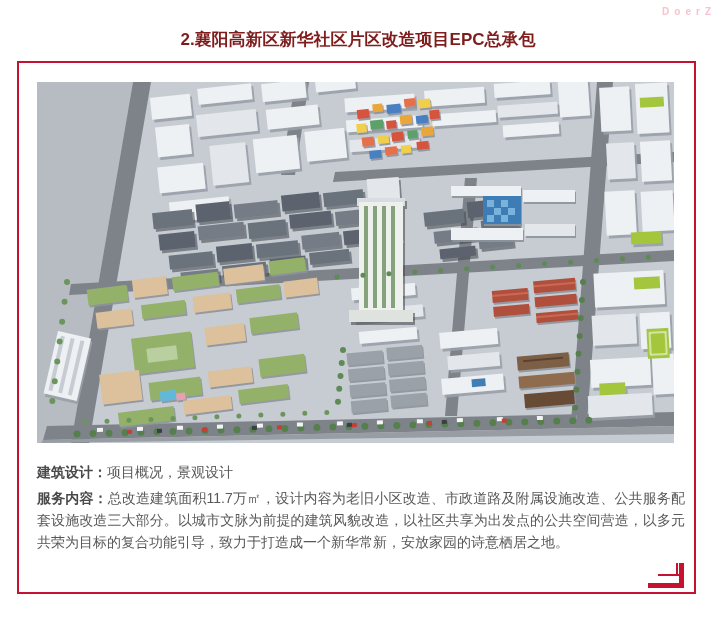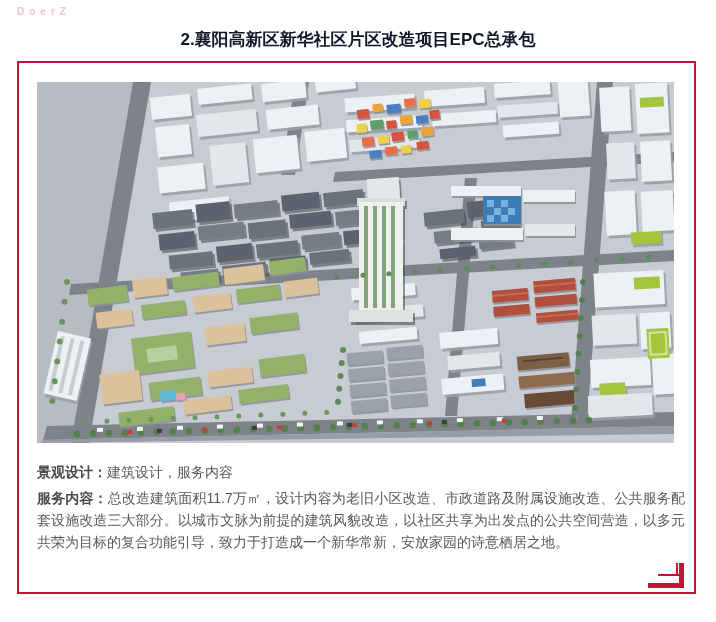--- a/index.html
+++ b/index.html
@@ -2,26 +2,26 @@
 <html><head>
 <meta charset="utf-8">
 <style>
   * { box-sizing: border-box; }
   html,body { margin:0; padding:0; }
   body {
     width:716px; height:622px; position:relative; background:#ffffff;
     font-family:"Liberation Sans","DejaVu Sans",sans-serif; overflow:hidden;
   }
   .brand {
-    position:absolute; top:6px; left:17px; right:0; text-align:left;
+    position:absolute; top:6px; left:0; right:0; text-align:right;
     color:#f7c3ce; font-size:10px; font-weight:bold; letter-spacing:5px;
   }
   .title {
     position:absolute; top:28px; left:0; right:0; margin:0; text-align:center;
-    color:#0f172a; font-size:17px; font-weight:bold;
+    color:#7f1d1d; font-size:17px; font-weight:bold;
   }
   .frame {
     position:absolute; left:17px; top:61px; width:679px; height:533px;
     border:2px solid #c41230;
   }
   .render {
     position:absolute; left:37px; top:82px; width:637px; height:361px;
     overflow:hidden; background:#c9ced5;
   }
   .render svg { display:block; }
@@ -289,21 +289,21 @@
       <g>
         <path d="M60 348 L540 335" stroke="#f4f4f4" stroke-width="4" stroke-dasharray="6,34" fill="none"></path>
         <path d="M90 350 L520 337" stroke="#c24034" stroke-width="4" stroke-dasharray="5,70" fill="none"></path>
         <path d="M120 349 L500 337" stroke="#3a3f46" stroke-width="4" stroke-dasharray="5,90" fill="none"></path>
       </g>
     </svg>
   </div>
 
   <div class="details">
     <p class="service">
-      <span class="label">景观设计：</span><span>建筑设计，服务内容</span>
+      <span class="label">建筑设计：</span><span>项目概况，景观设计</span>
     </p>
     <p class="overview">
       <span class="label">服务内容：</span><span>总改造建筑面积11.7万㎡，设计内容为老旧小区改造、市政道路及附属设施改造、公共服务配套设施改造三大部分。以城市文脉为前提的建筑风貌改造，以社区共享为出发点的公共空间营造，以多元共荣为目标的复合功能引导，致力于打造成一个新华常新，安放家园的诗意栖居之地。</span>
     </p>
   </div>
 
   <svg class="corner-mark" width="48" height="40" viewBox="0 0 48 40">
     <rect x="6" y="29" width="36" height="5" fill="#c41230"></rect>
     <rect x="37" y="9" width="5" height="25" fill="#c41230"></rect>
     <rect x="16" y="20" width="22" height="2" fill="#c41230"></rect>

